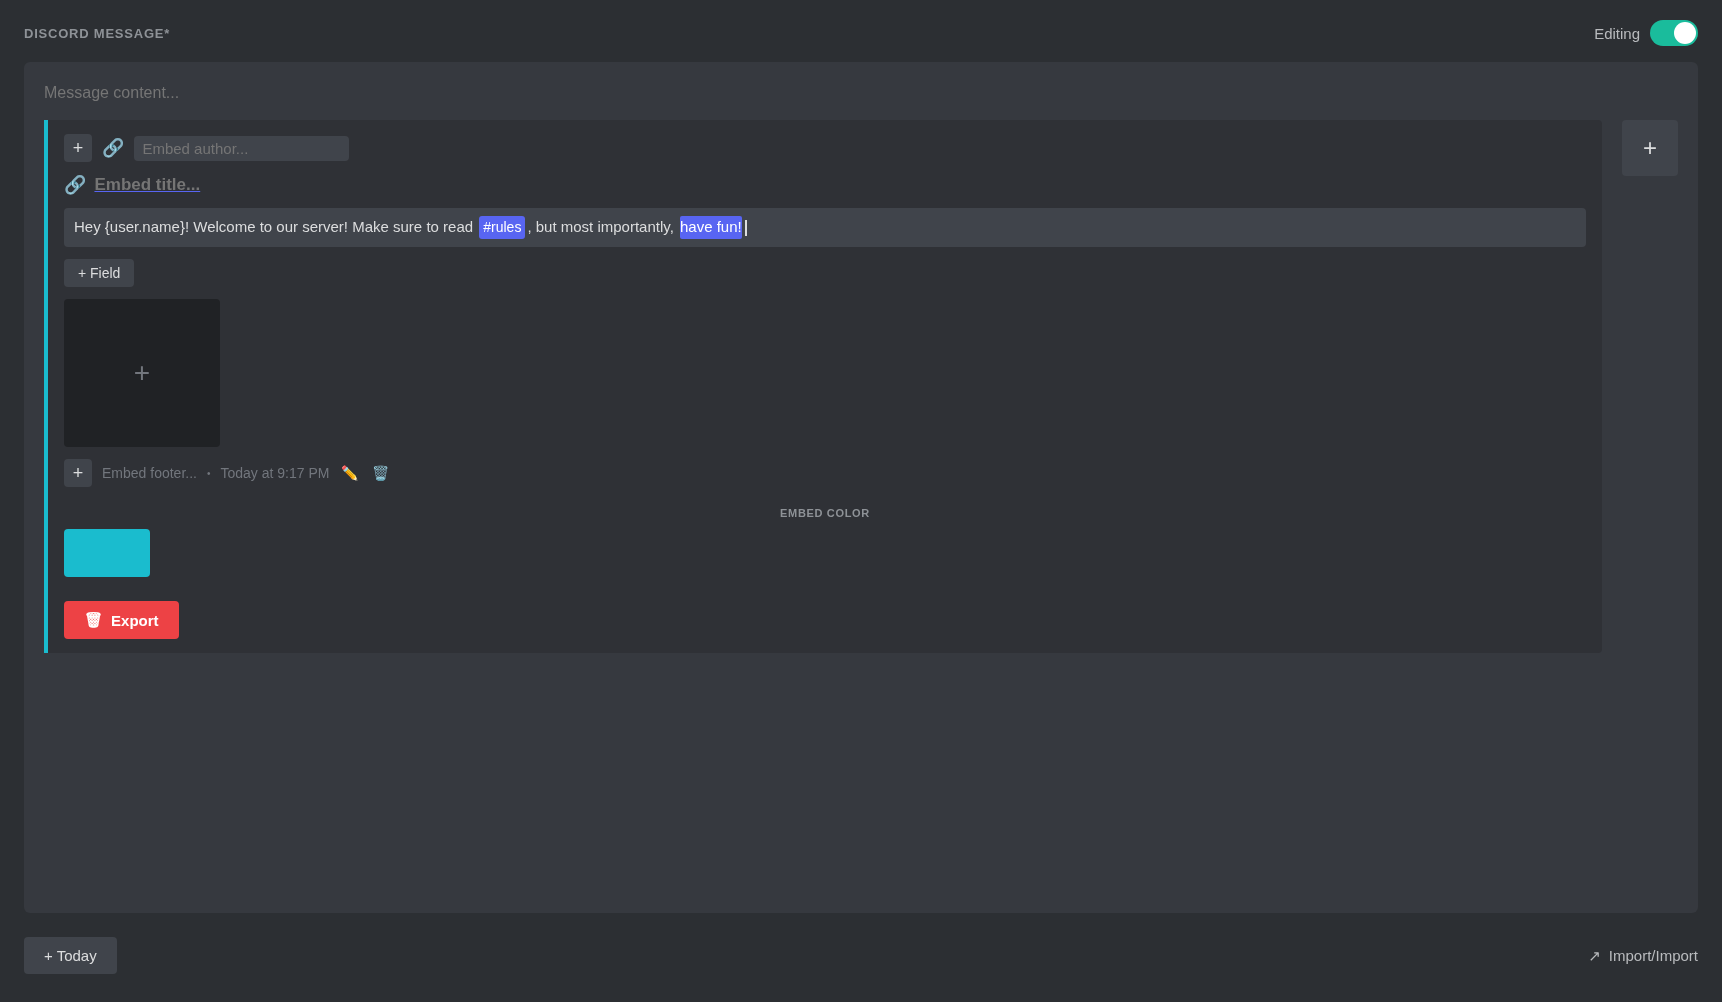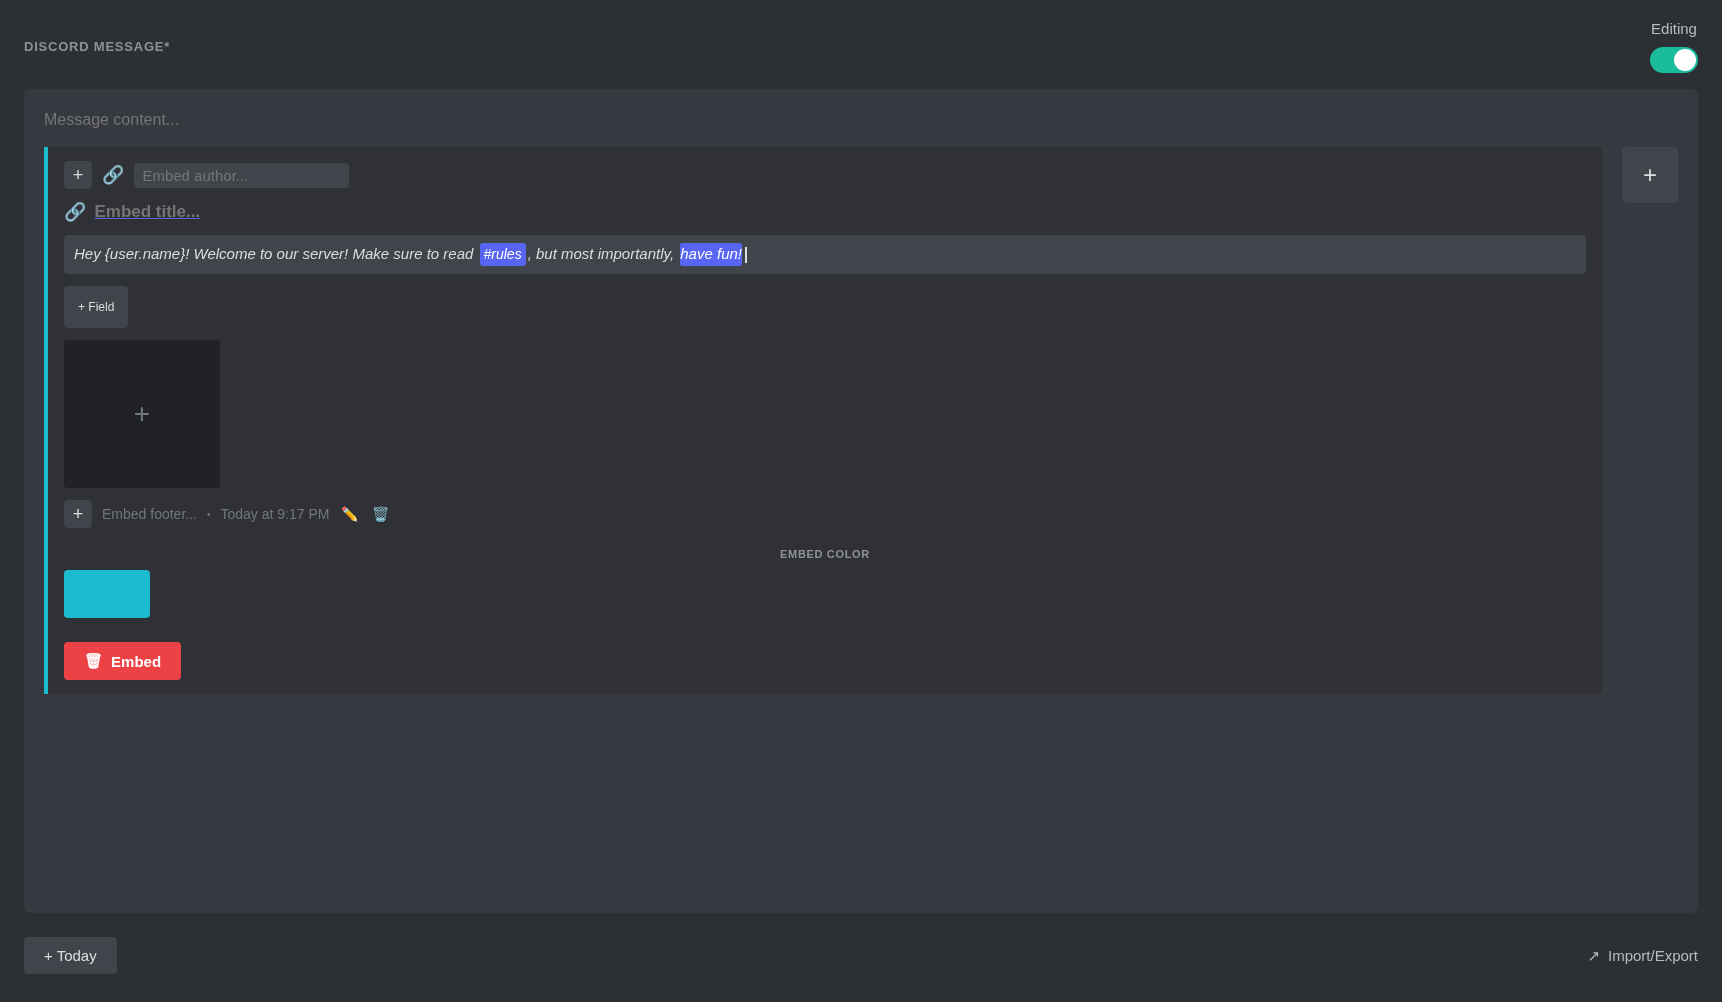--- a/index.html
+++ b/index.html
@@ -36,21 +36,20 @@
       font-weight: 700;
       color: #8e9297;
       letter-spacing: 0.06em;
       text-transform: uppercase;
     }
 
     .editing-toggle {
       display: flex;
       align-items: center;
       gap: 10px;
-      flex-direction: column;
     }
 
     .editing-label {
       font-size: 15px;
       color: #b9bbbe;
     }
 
     .toggle-switch {
       width: 48px;
       height: 26px;
@@ -160,21 +159,20 @@
       background: #40444b;
       border-radius: 4px;
       padding: 8px 10px;
       font-size: 15px;
       line-height: 1.5;
       color: #dcddde;
       display: flex;
       align-items: center;
       flex-wrap: wrap;
       gap: 2px;
-      font-style: italic;
     }
 
     .mention-tag {
       background: #5865f2;
       color: #fff;
       border-radius: 3px;
       padding: 1px 4px;
       font-size: 14px;
     }
 
@@ -193,22 +191,22 @@
       vertical-align: middle;
     }
 
     .field-btn {
       display: flex;
       align-items: center;
       gap: 6px;
       background: #40444b;
       border: none;
       color: #dcddde;
-      font-size: 12px;
-      padding: 14px 14px;
+      font-size: 14px;
+      padding: 6px 14px;
       border-radius: 4px;
       cursor: pointer;
       width: fit-content;
     }
 
     .embed-image-row {
       display: flex;
       gap: 12px;
     }
 
@@ -415,32 +413,32 @@
           <button class="footer-icon-btn">🗑️</button>
         </div>
 
         <div class="embed-color-section">
           <div class="section-label">EMBED COLOR</div>
           <div class="color-swatch" style="background:#1abcce;"></div>
         </div>
 
         <button class="delete-embed-btn">
           <span>🗑</span>
-          <span>Embed</span>
+          <span>Export</span>
         </button>
 
       </div>
 
       <button class="plus-right-btn">+</button>
     </div>
   </div>
 
   <div class="bottom-bar">
     <button class="add-embed-btn">
       <span>+ Today</span>
     </button>
     <button class="import-export-btn">
       <span>↗</span>
-      <span>Import/Export</span>
+      <span>Import/Import</span>
     </button>
   </div>
 
 </div>
 
 </body></html>

